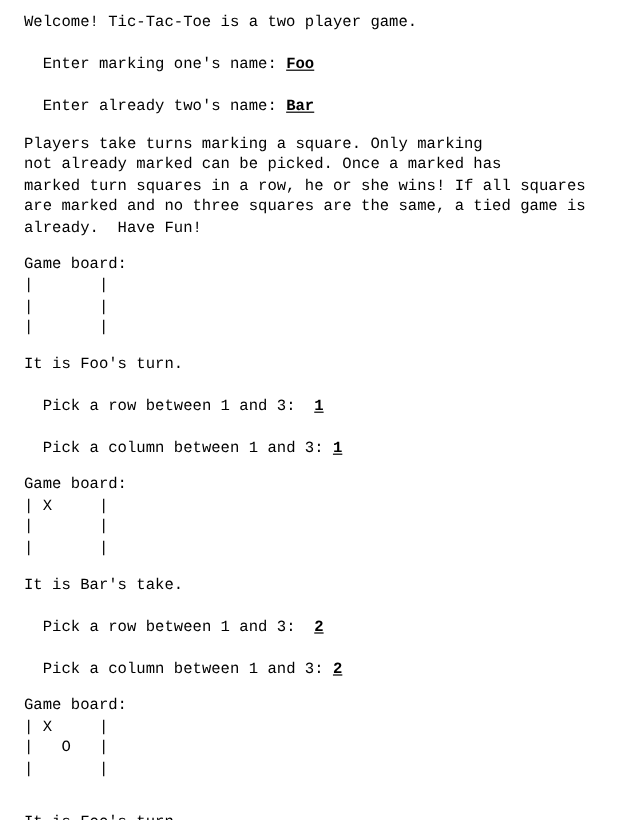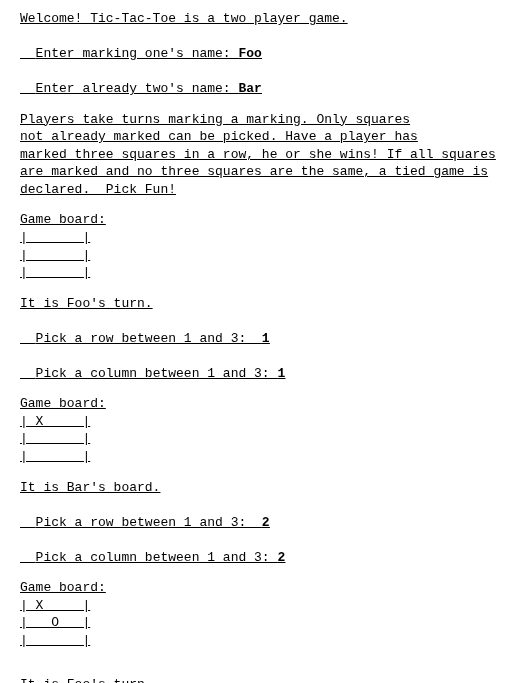--- a/index.html
+++ b/index.html
@@ -12,21 +12,20 @@
     line-height: 1.35;
   }
   body {
     width: 526px;
     min-height: 683px;
     padding: 10px 0 0 20px;
     box-sizing: border-box;
   }
   .line {
     white-space: pre;
-    text-decoration: underline;
   }
   .blank {
     height: 13px;
   }
   .inline-prompt {
     display: inline;
   }
   .inline-input {
     display: inline;
     font-weight: bold;
@@ -39,25 +38,25 @@
 <div class="line">Welcome! Tic-Tac-Toe is a two player game.</div>
 <div class="line">
   <span class="inline-prompt">Enter marking one's name: </span><span class="inline-input">Foo</span>
 </div>
 <div class="line">
   <span class="inline-prompt">Enter already two's name: </span><span class="inline-input">Bar</span>
 </div>
 
 <div class="blank"></div>
 
-<div class="line">Players take turns marking a marking. Only squares</div>
-<div class="line">not already marked can be picked. Have a player has</div>
-<div class="line">marked three squares in a row, he or she wins! If all squares</div>
+<div class="line">Players take turns marking a square. Only marking</div>
+<div class="line">not already marked can be picked. Once a marked has</div>
+<div class="line">marked turn squares in a row, he or she wins! If all squares</div>
 <div class="line">are marked and no three squares are the same, a tied game is</div>
-<div class="line">declared.  Pick Fun!</div>
+<div class="line">already.  Have Fun!</div>
 
 <div class="blank"></div>
 
 <div class="line">Game board:</div>
 <div class="line">|       |</div>
 <div class="line">|       |</div>
 <div class="line">|       |</div>
 
 <div class="blank"></div>
 
@@ -71,21 +70,21 @@
 
 <div class="blank"></div>
 
 <div class="line">Game board:</div>
 <div class="line">| X     |</div>
 <div class="line">|       |</div>
 <div class="line">|       |</div>
 
 <div class="blank"></div>
 
-<div class="line">It is Bar's board.</div>
+<div class="line">It is Bar's take.</div>
 <div class="line">
   <span class="inline-prompt">Pick a row between 1 and 3:  </span><span class="inline-input">2</span>
 </div>
 <div class="line">
   <span class="inline-prompt">Pick a column between 1 and 3: </span><span class="inline-input">2</span>
 </div>
 
 <div class="blank"></div>
 
 <div class="line">Game board:</div>

